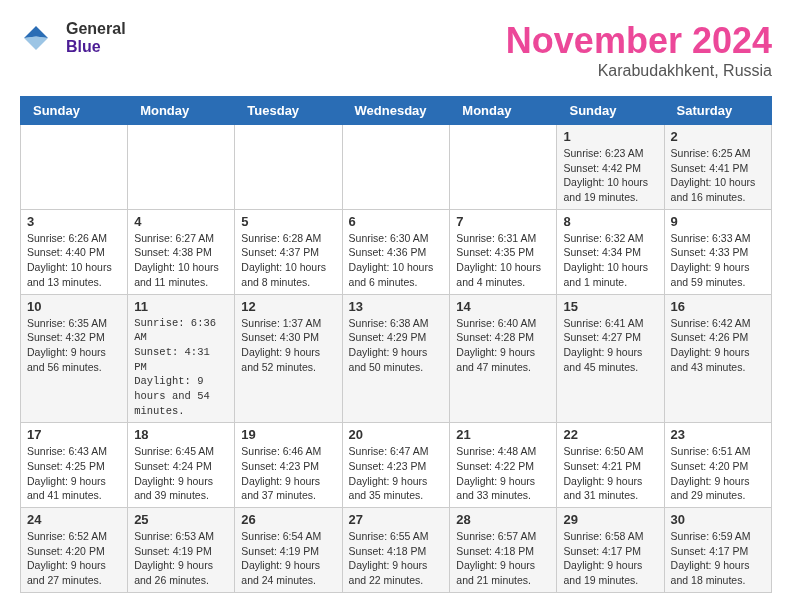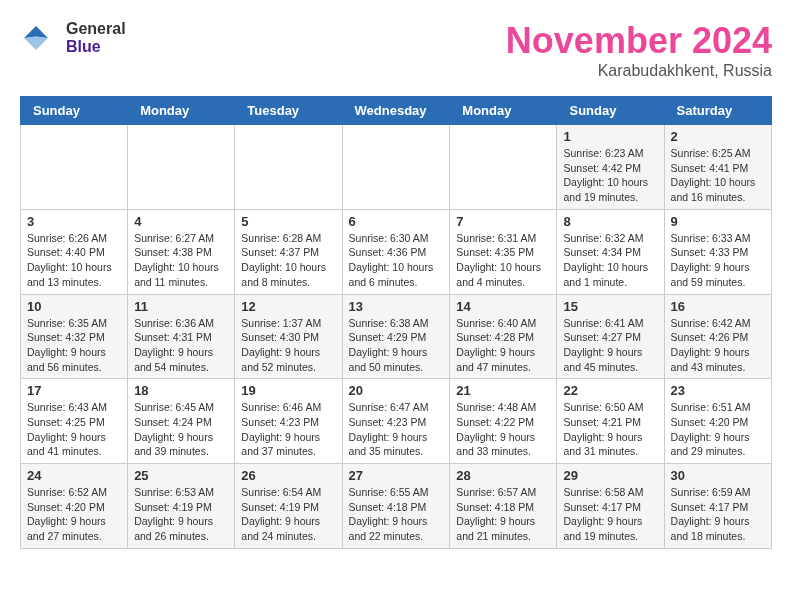--- a/index.html
+++ b/index.html
@@ -206,21 +206,21 @@
       </tr>
       <tr>
         <td>
           <span class="day-number">10</span>
           <div class="day-detail" style="white-space: pre-line;">Sunrise: 6:35 AM
 Sunset: 4:32 PM
 Daylight: 9 hours and 56 minutes.</div>
         </td>
         <td>
           <span class="day-number">11</span>
-          <div class="day-detail" style="white-space: pre-line;">Sunrise: 6:36 AM
+          <div class="day-detail" style="white-space: pre-line; font-family: Liberation Mono, monospace;">Sunrise: 6:36 AM
 Sunset: 4:31 PM
 Daylight: 9 hours and 54 minutes.</div>
         </td>
         <td>
           <span class="day-number">12</span>
           <div class="day-detail" style="white-space: pre-line;">Sunrise: 1:37 AM
 Sunset: 4:30 PM
 Daylight: 9 hours and 52 minutes.</div>
         </td>
         <td>

